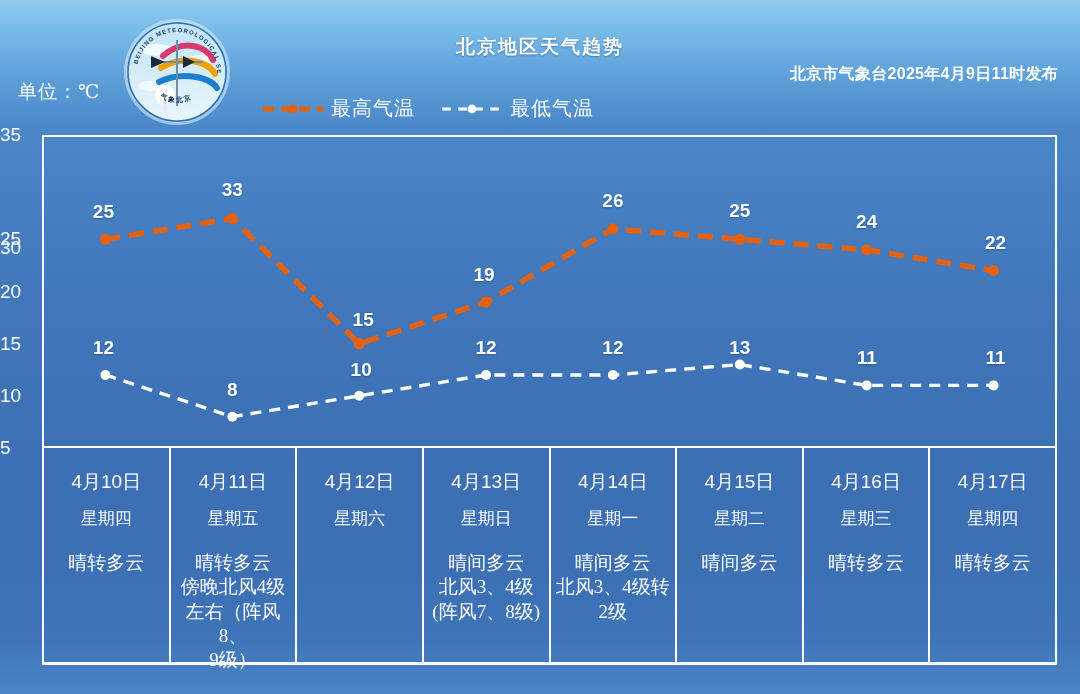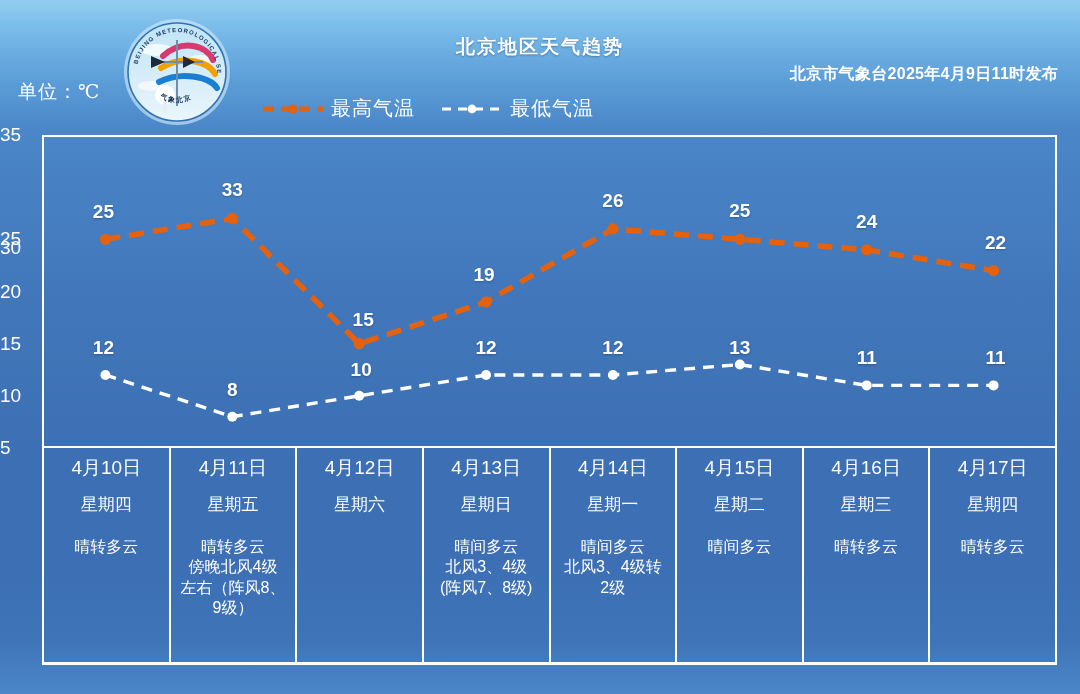--- a/index.html
+++ b/index.html
@@ -158,34 +158,35 @@
     border-right: 2px solid #ffffff;
     box-sizing: border-box;
     padding: 8px 2px 0 2px;
     text-align: center;
     color: #ffffff;
   }
   .tcol:last-child { border-right: none; }
   .t-date {
     font-size: 19px;
     line-height: 1.25;
-    margin-top: 0;
+    margin-top: 14px;
     white-space: nowrap;
   }
   .t-week {
     font-size: 17px;
     line-height: 1.25;
     margin-top: 14px;
     white-space: nowrap;
   }
   .t-desc {
-    font-size: 16px;
+    font-size: 19px;
     line-height: 1.28;
     margin-top: 22px;
     white-space: pre-line;
+    font-family: Liberation Serif, serif;
   }
 </style>
 </head>
 <body>
 
 <div id="root">
 
   <div class="unit-label">单位：℃</div>
 
   <div class="logo">

